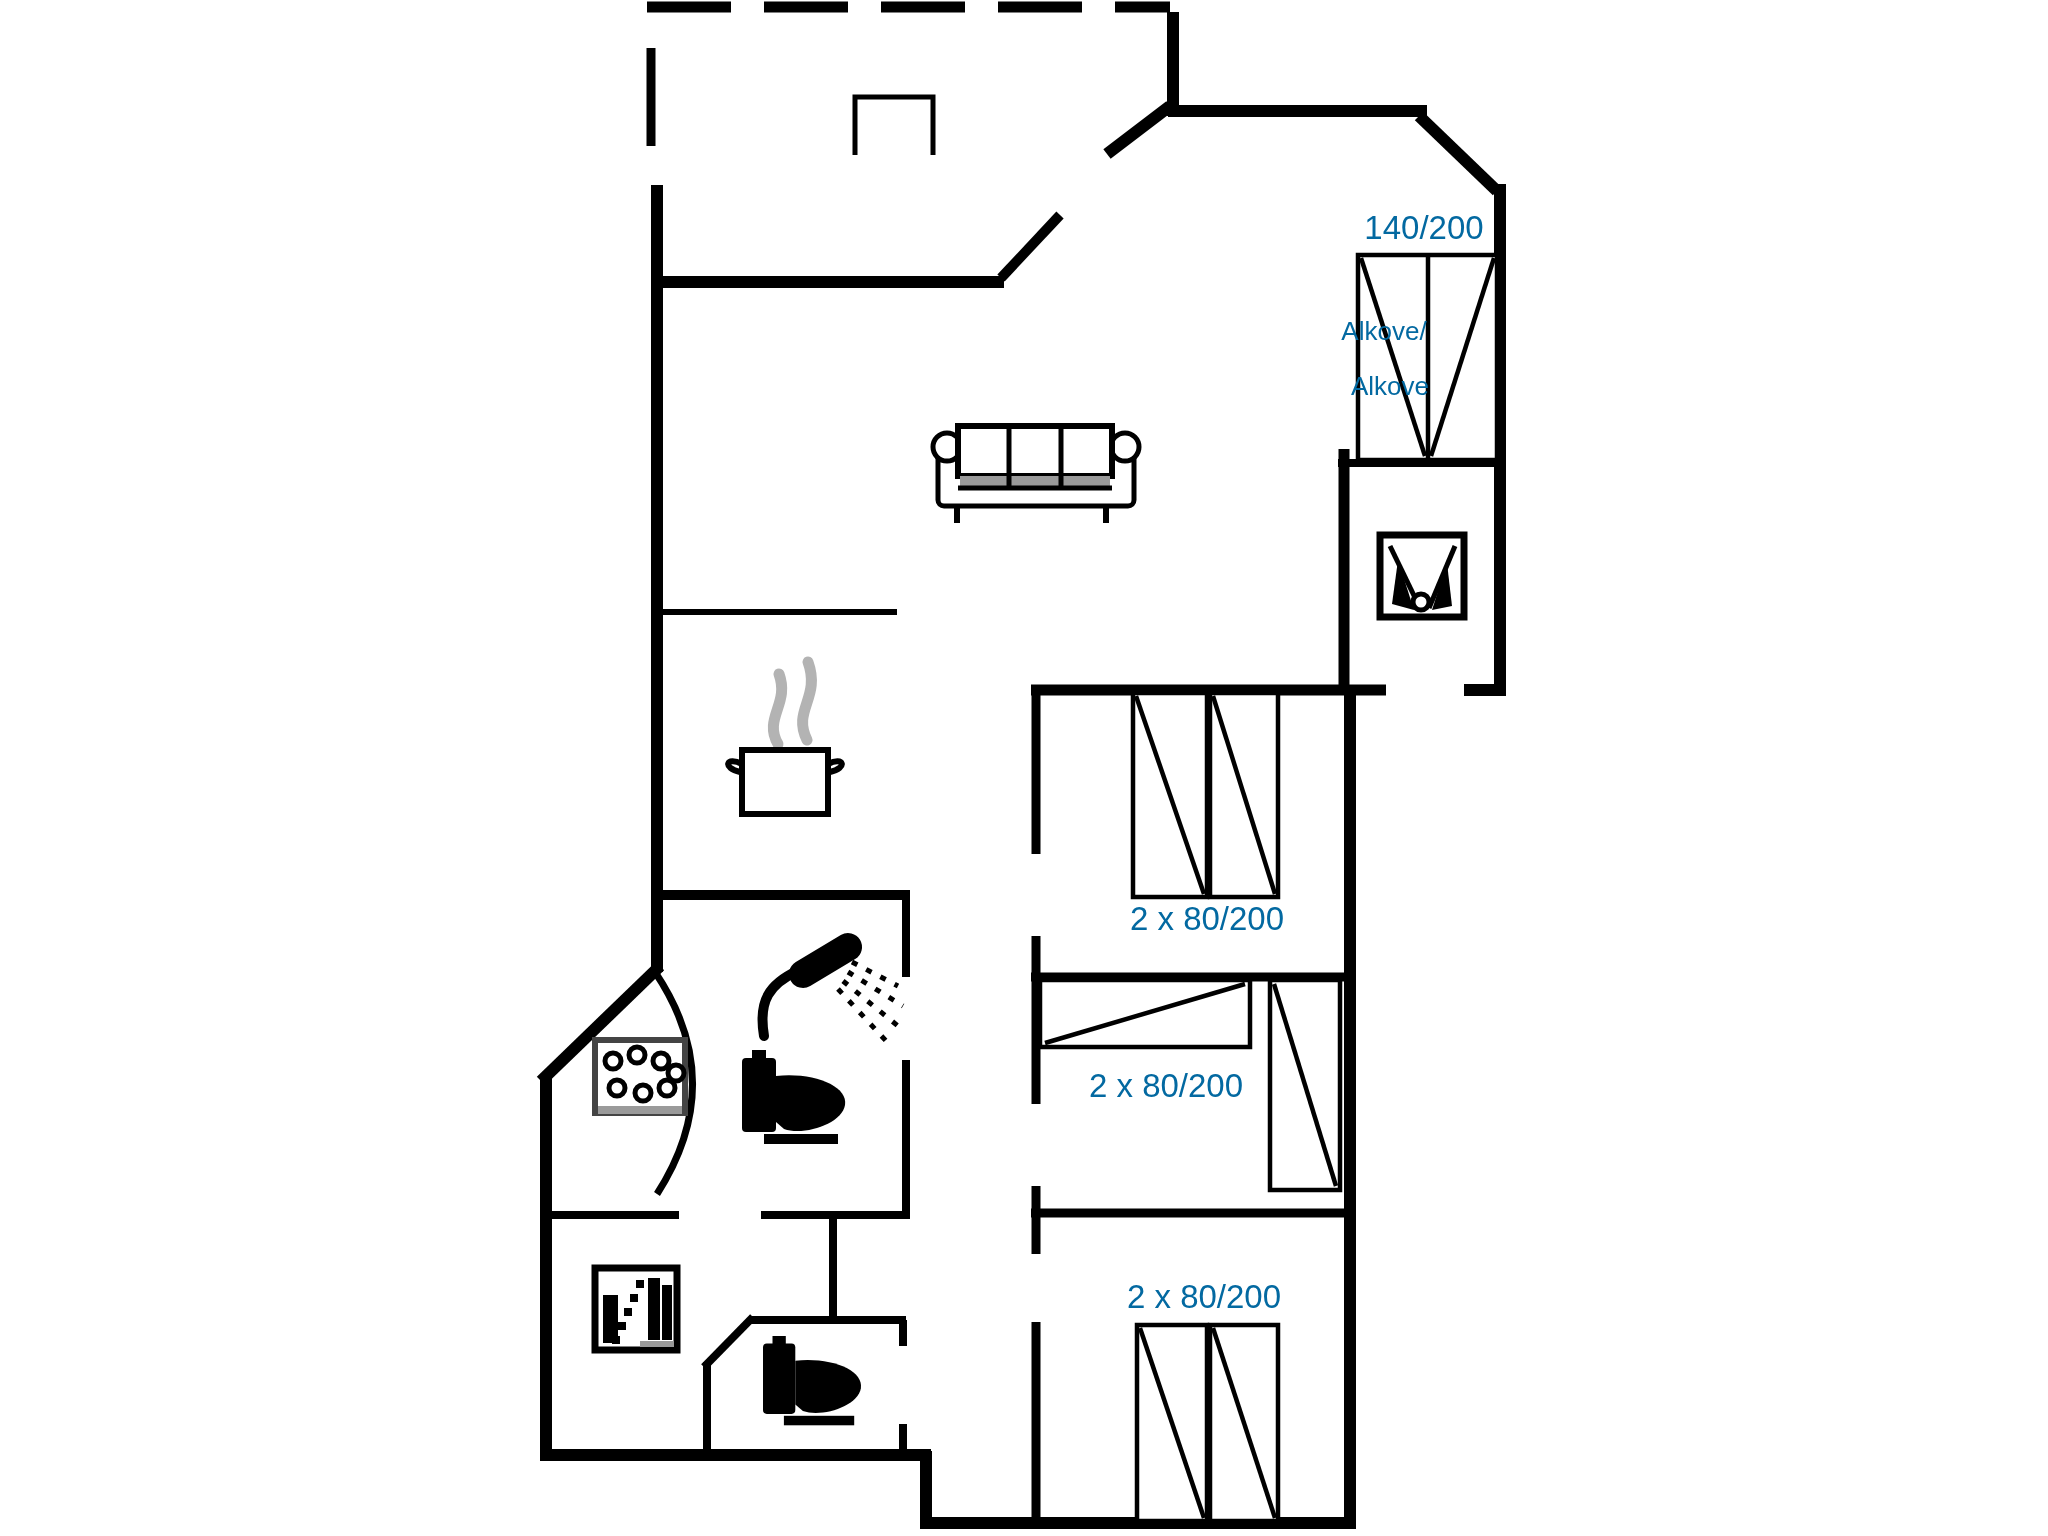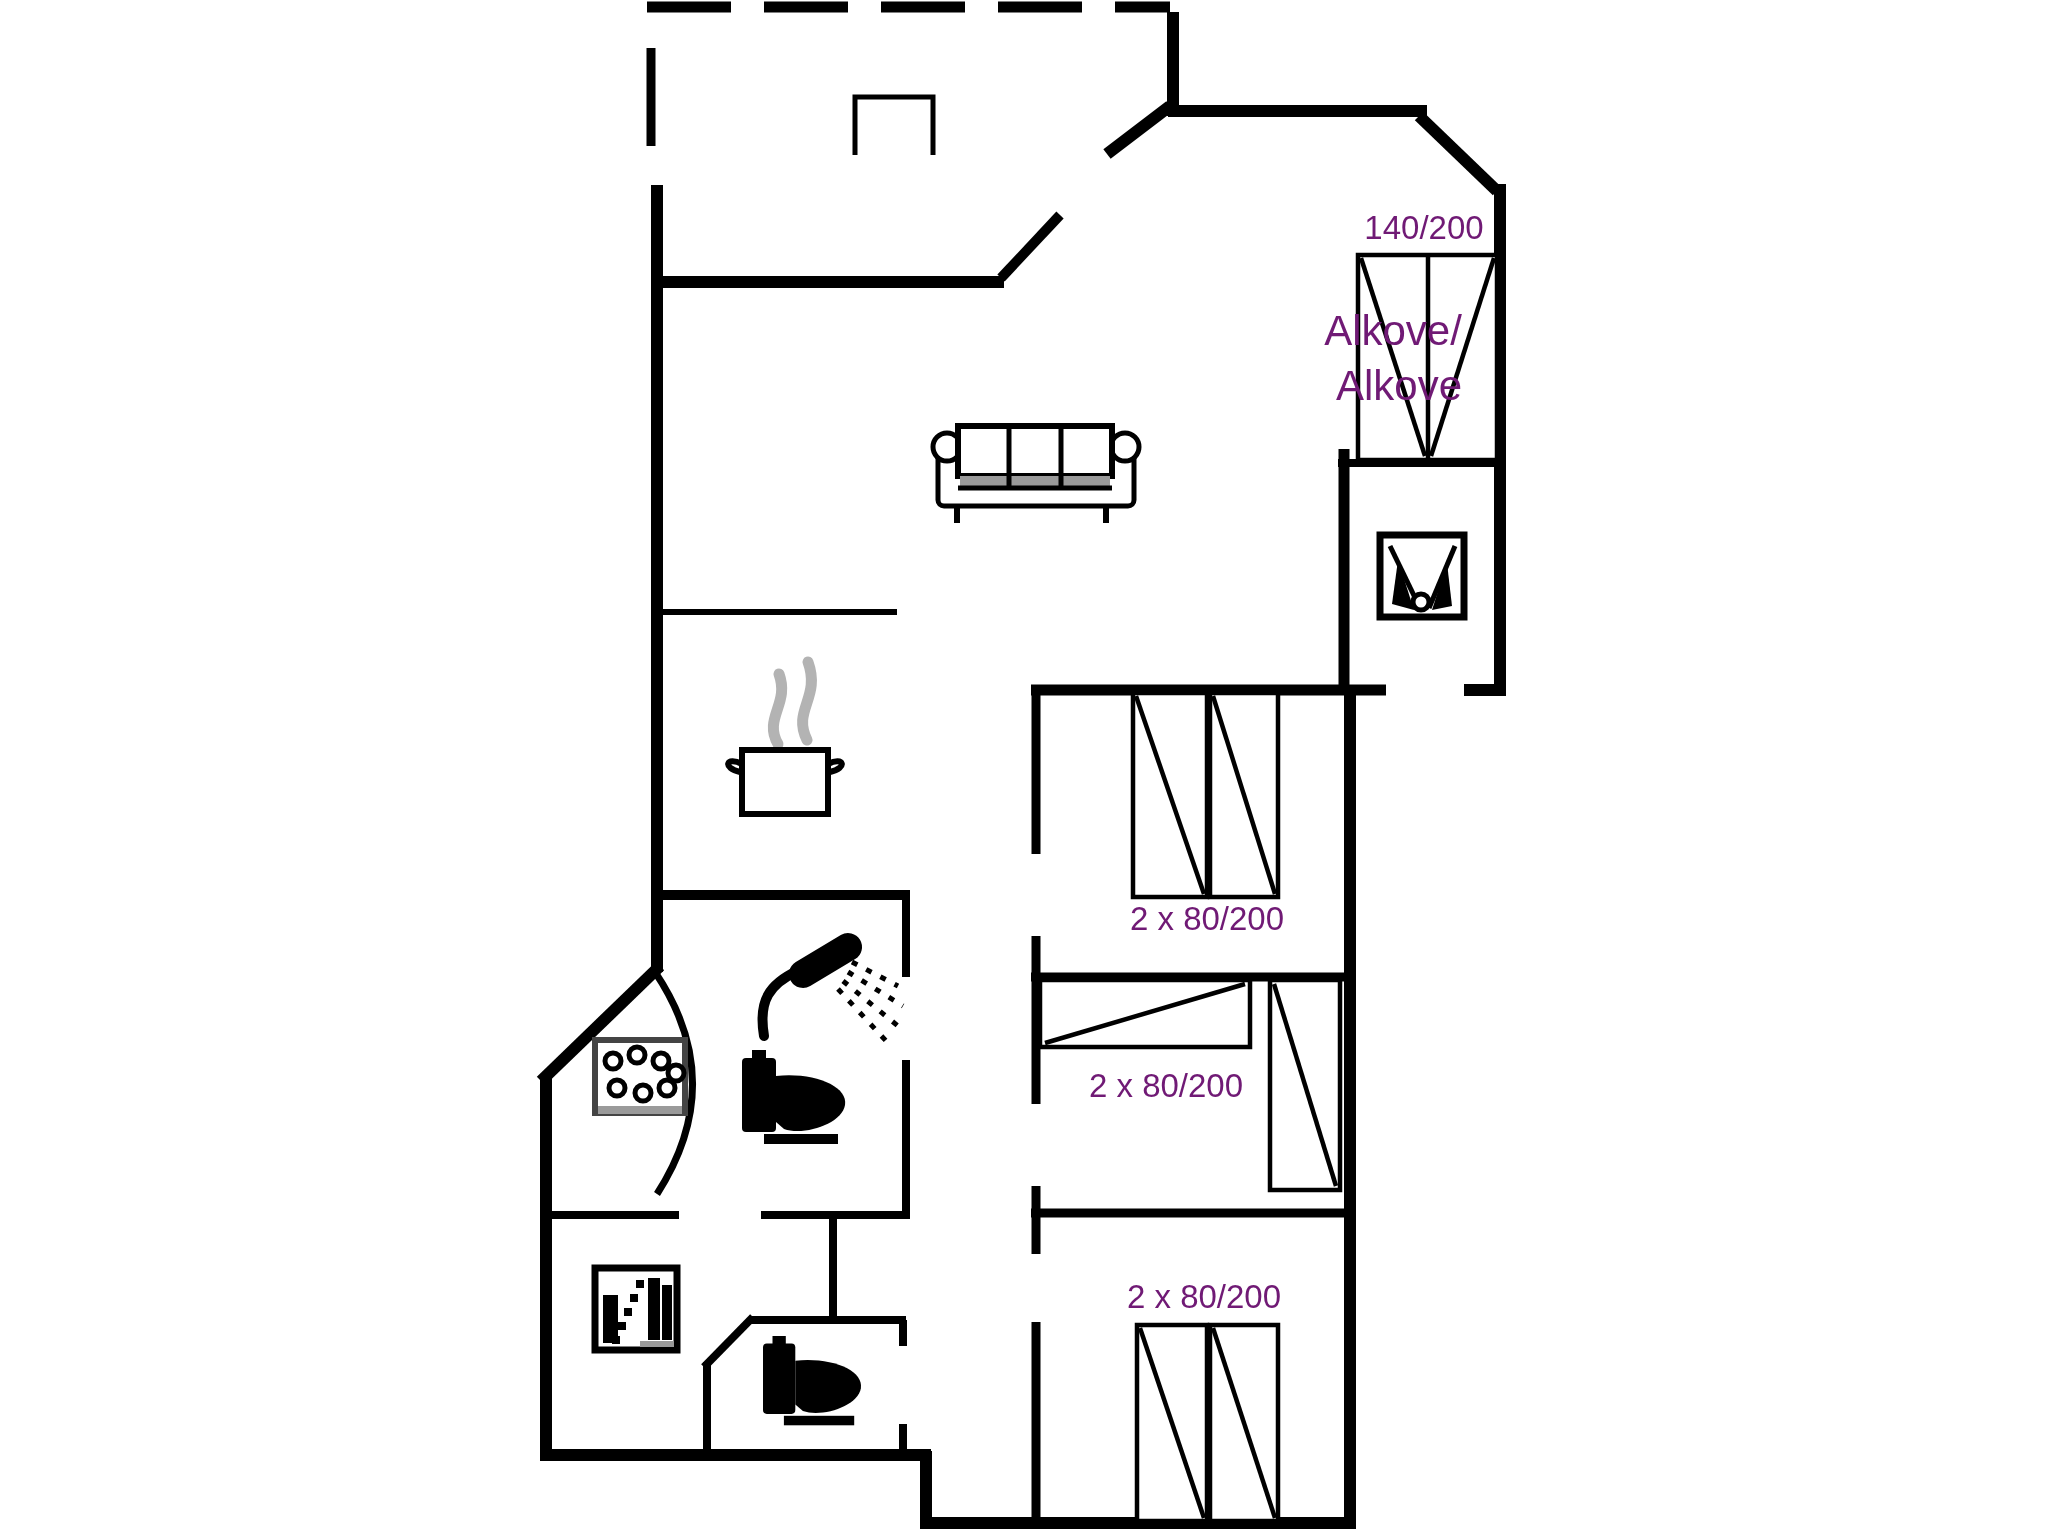--- a/index.html
+++ b/index.html
@@ -6,28 +6,28 @@
   #canvas{
     position:relative;
     width:2048px;height:1536px;
     background:#ffffff;
     font-family:"Liberation Sans", sans-serif;
     overflow:hidden;
   }
   #plan-svg{position:absolute;left:0;top:0;}
   .plan-label{
     position:absolute;
-    color:#701a75;
+    color:#0369a1;
     font-family:"Liberation Sans", sans-serif;
     white-space:nowrap;
     transform:translate(-50%,-50%);
     letter-spacing:0px;
   }
   .size-label{font-size:33px;}
-  .room-label{font-size:42px;margin-left:9px;}
+  .room-label{font-size:26px;}
 </style>
 </head>
 <body>
 
 <div id="canvas">
 
   <svg id="plan-svg" width="2048" height="1536" viewBox="0 0 2048 1536">
 
     <g>
       <line x1="647" y1="7" x2="1170" y2="7" stroke="#000" stroke-width="11" stroke-dasharray="84 33"></line>

